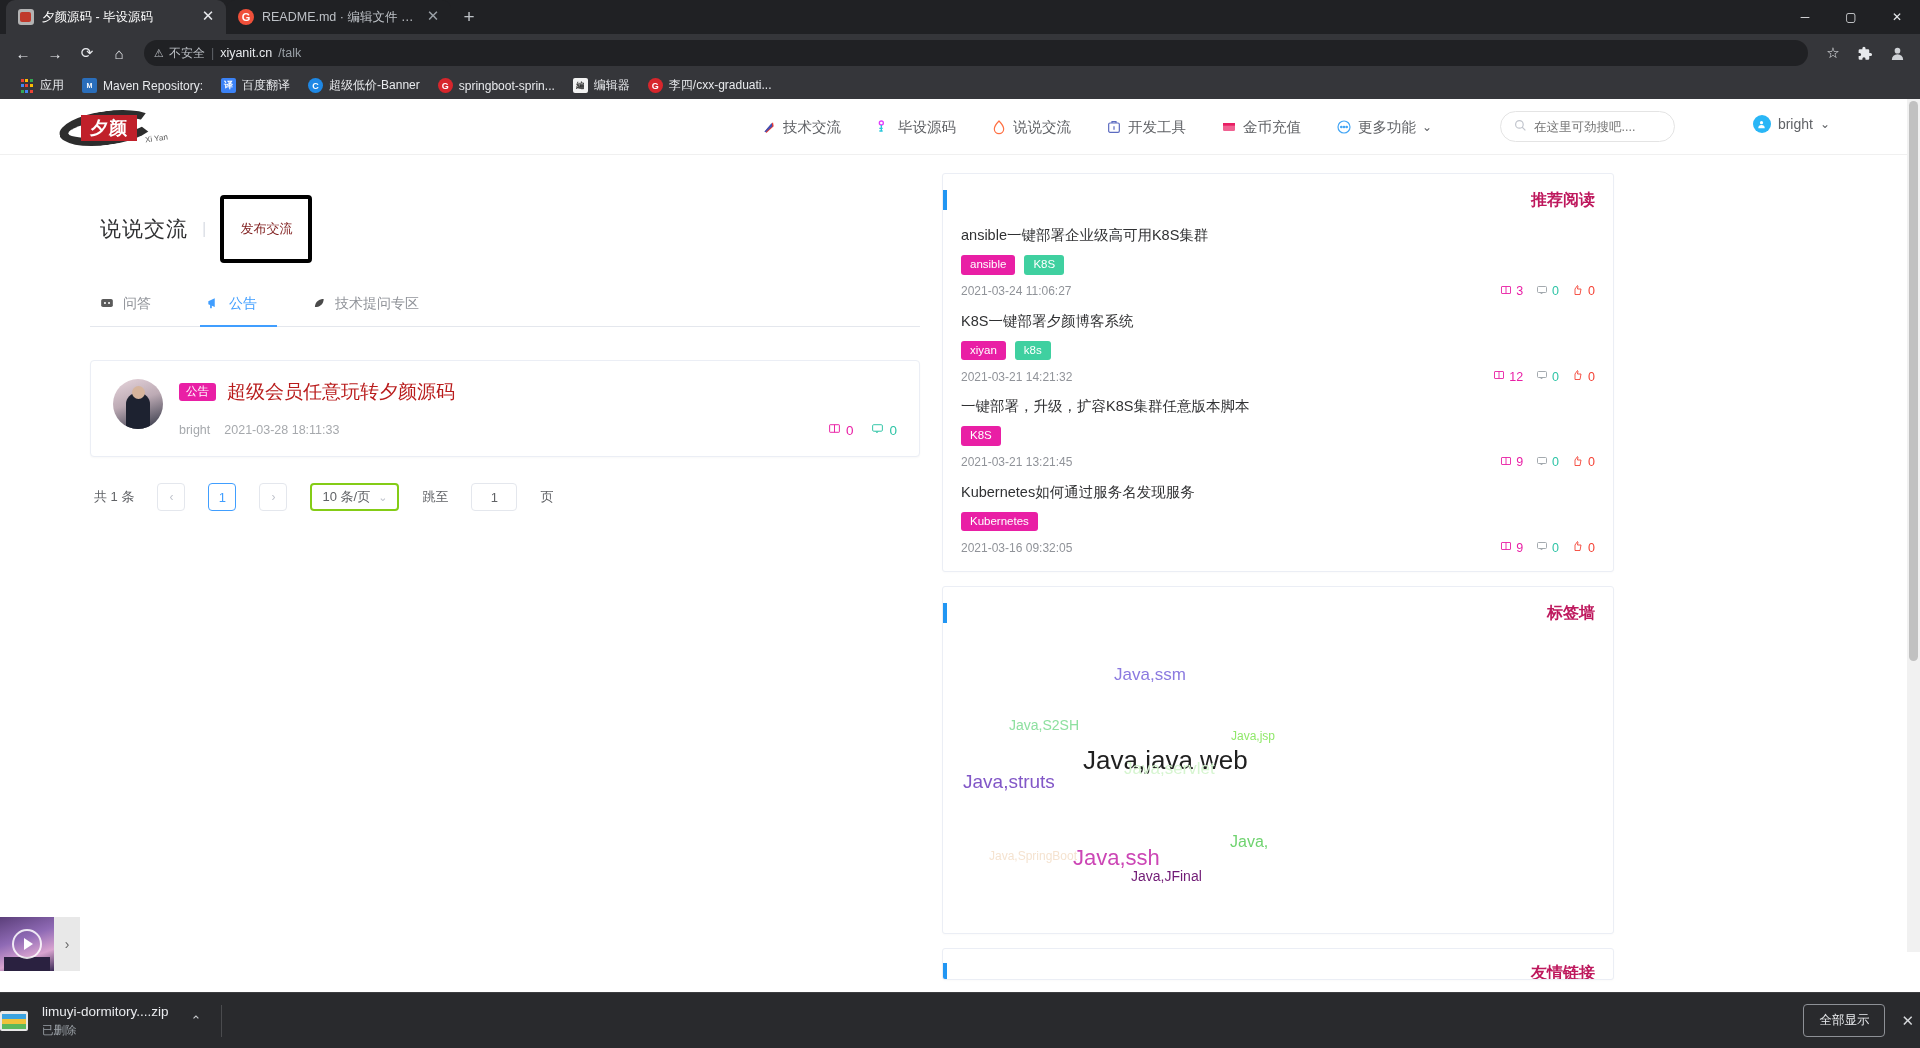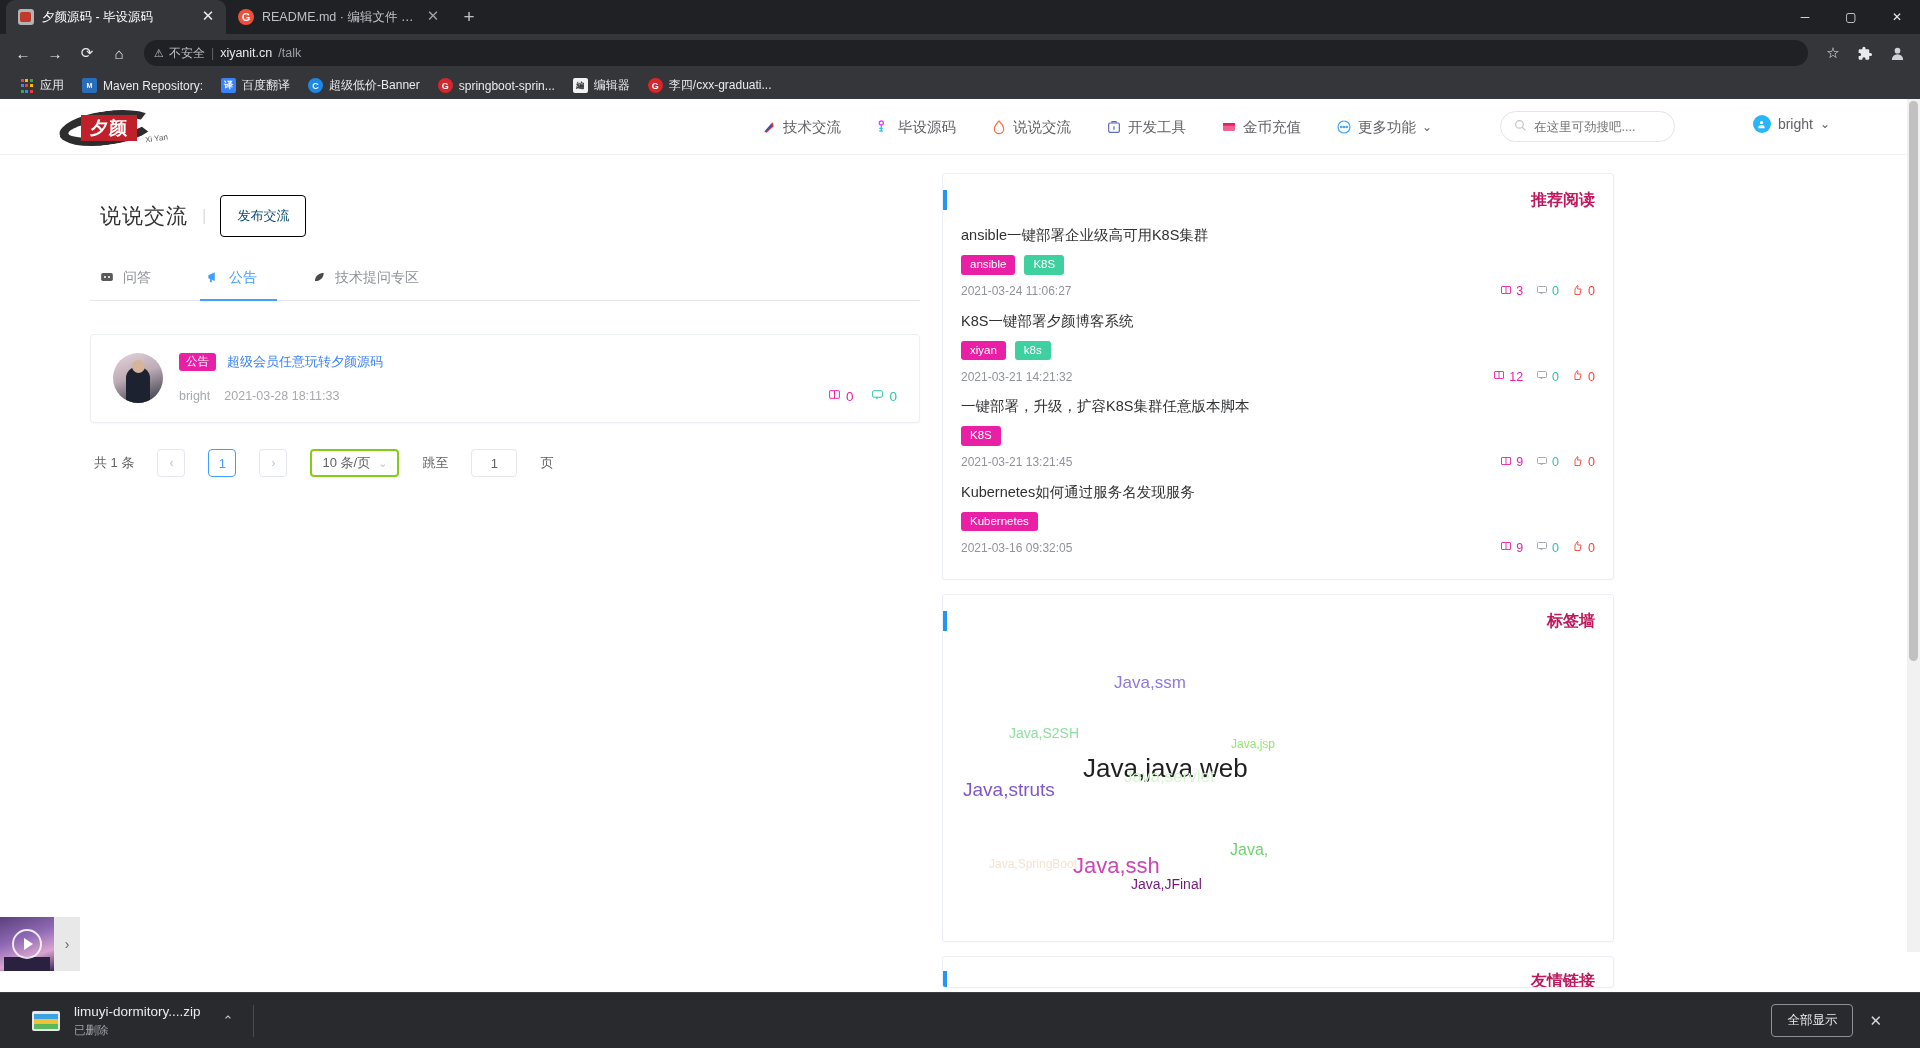--- a/index.html
+++ b/index.html
@@ -103,22 +103,22 @@
 
   
   .wrap { display: flex; padding: 18px 90px 0 90px; gap: 22px; }
   .main-col { width: 830px; flex: 0 0 830px; }
   .side-col { width: 672px; flex: 0 0 672px; }
 
   .title-row { display: flex; align-items: center; gap: 14px; padding-left: 10px;
                margin-top: 22px; }
   .page-title { font-size: 21px; color: #303133; font-weight: 500; letter-spacing: 1px;}
   .divider-v { color: #dcdfe6; font-size: 17px; }
-  .pub-btn { border: 1px solid #000000; color: #0c4a6e; background: #fff;
-             border-radius: 4px; padding: 11px 16px; font-size: 13px;
+  .pub-btn { border: 4px solid #000000; color: #7f1d1d; background: #fff;
+             border-radius: 4px; padding: 21px 16px; font-size: 13px;
              font-family: "Liberation Sans", sans-serif; }
 
   .tabs { display: flex; gap: 55px; margin-top: 32px; padding-left: 10px;
           border-bottom: 1px solid #e4e7ed; }
   .tab-i { display: flex; align-items: center; gap: 9px; font-size: 14px;
            color: #909399; padding-bottom: 13px; position: relative; }
   .tab-i.sel { color: #409eff; }
   .tab-i.sel::after { content: ""; position: absolute; left: -6px; right: -20px;
                       bottom: -1px; height: 2px; background: #409eff; }
   .tab-ico { font-size: 14px; }
@@ -130,21 +130,21 @@
             background: linear-gradient(160deg,#e8d6dd 0%, #bcaab4 45%, #2b3040 100%);
             position: relative; overflow: hidden; }
   .avatar::after { content:""; position:absolute; left:13px; top:14px; width:24px;
                    height:38px; background:#1d2230; border-radius: 11px 11px 0 0;}
   .avatar::before { content:""; position:absolute; left:19px; top:7px; width:13px;
                     height:13px; background:#d6b49c; border-radius:50%; z-index:2;}
   .card-body { flex: 1 1 auto; }
   .card-line1 { display: flex; align-items: center; gap: 11px; }
   .badge-pink { background: #e91fa5; color: #fff; font-size: 11.5px; border-radius: 3px;
                 padding: 3px 7px; line-height: 1; }
-  .post-title { color: #3b82f6; font-size: 13px; }
+  .post-title { color: #b91c1c; font-size: 19px; }
   .card-line2 { display: flex; align-items: center; margin-top: 17px; gap: 14px;
                 font-size: 12.5px; color: #a6a9ad; }
   .card-stats { margin-left: auto; display: flex; gap: 18px; align-items: center; }
   .stat { display: flex; align-items: center; gap: 5px; font-size: 13.5px; }
   .stat.read { color: #e91fa5; }
   .stat.cmt { color: #2ec4a6; }
 
   .pager { display: flex; align-items: center; gap: 23px; margin-top: 26px;
            padding-left: 4px; font-size: 13px; color: #606266; }
   .pg-btn { width: 28px; height: 28px; border: 1px solid #e4e7ed; border-radius: 4px;
@@ -202,21 +202,21 @@
                  display: flex; align-items: center; justify-content: center; }
   .play-tri { width: 0; height: 0; border-left: 9px solid #fff;
               border-top: 6px solid transparent; border-bottom: 6px solid transparent;
               margin-left: 3px; }
   .music-exp { width: 26px; height: 54px; background: #e8e8e8; display: flex;
                align-items: center; justify-content: center; color: #666; font-size: 14px; }
 
   
   .dlbar { position: absolute; left: 0; bottom: 0; width: 1920px; height: 56px;
            background: #292a2d; display: flex; align-items: center;
-           padding: 0 32px; border-top: 1px solid #3c3d40; }
+           padding: 0 0; border-top: 1px solid #3c3d40; }
   .dl-ico { width: 30px; height: 26px; flex: 0 0 30px; position: relative; margin-right: 12px;}
   .dl-ico .b1{position:absolute;left:0;top:3px;width:28px;height:20px;background:#e8e8e8;border-radius:2px;}
   .dl-ico .b2{position:absolute;left:2px;top:6px;width:24px;height:5px;background:#3ba3e0;}
   .dl-ico .b3{position:absolute;left:2px;top:11px;width:24px;height:5px;background:#f0c23a;}
   .dl-ico .b4{position:absolute;left:2px;top:16px;width:24px;height:5px;background:#5cb85c;}
   .dl-txt { display: flex; flex-direction: column; gap: 4px; }
   .dl-name { color: #e8eaed; font-size: 13.5px; }
   .dl-sub { color: #9aa0a6; font-size: 11.5px; }
   .dl-caret { margin-left: 22px; color: #c8cacd; font-size: 13px; }
   .dl-sep { margin-left: 20px; width: 1px; height: 32px; background: #4a4b4e; }
@@ -606,21 +606,21 @@
                 <span class="rs like">
                   <span><svg width="12" height="12" viewBox="0 0 24 24" fill="none" stroke="#f44336" stroke-width="1.8">
                         <path d="M6 21 V10 l5-7 1 1 -1 6 h7 l-2 11z"></path>
                       </svg></span>
                   <span>0</span>
                 </span>
               </span>
             </div>
           </div>
 
-          <div class="ra-item" style="margin-bottom:8px">
+          <div class="ra-item" style="margin-bottom:0">
             <div class="ra-title">Kubernetes如何通过服务名发现服务</div>
             <div class="ra-tags">
               <span class="tg magenta">Kubernetes</span>
             </div>
             <div class="ra-meta">
               <span>2021-03-16 09:32:05</span>
               <span class="ra-stats">
                 <span class="rs read">
                   <span><svg width="12" height="12" viewBox="0 0 24 24" fill="none" stroke="#e91fa5" stroke-width="1.8">
                         <rect x="3" y="5" width="18" height="14" rx="1"></rect>

